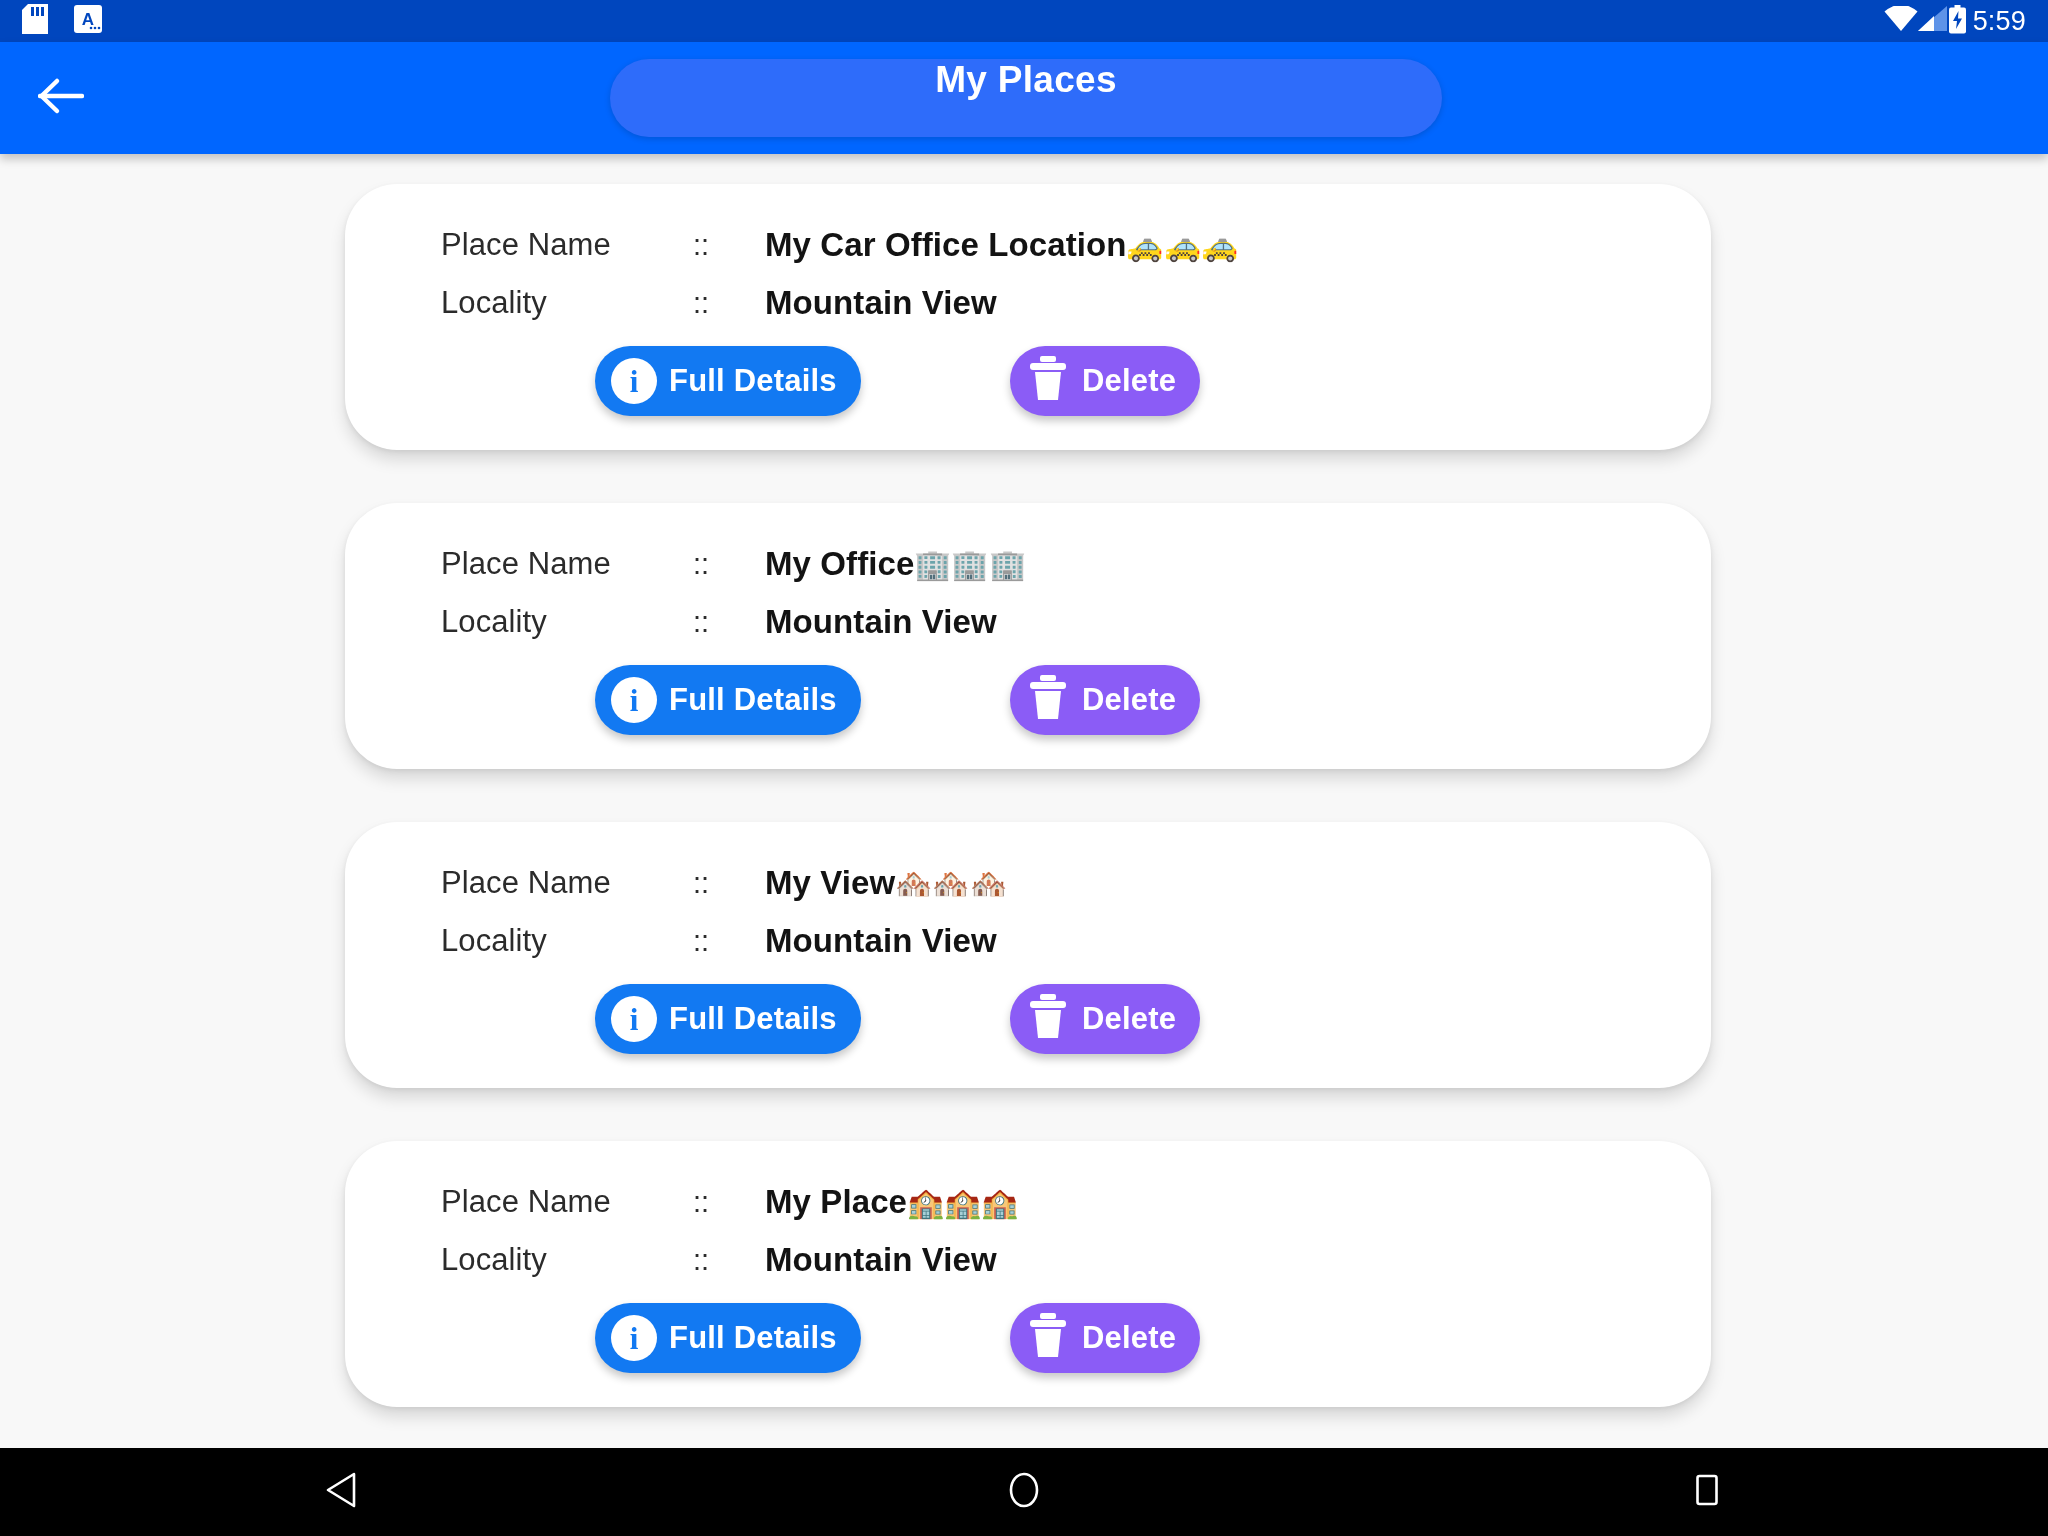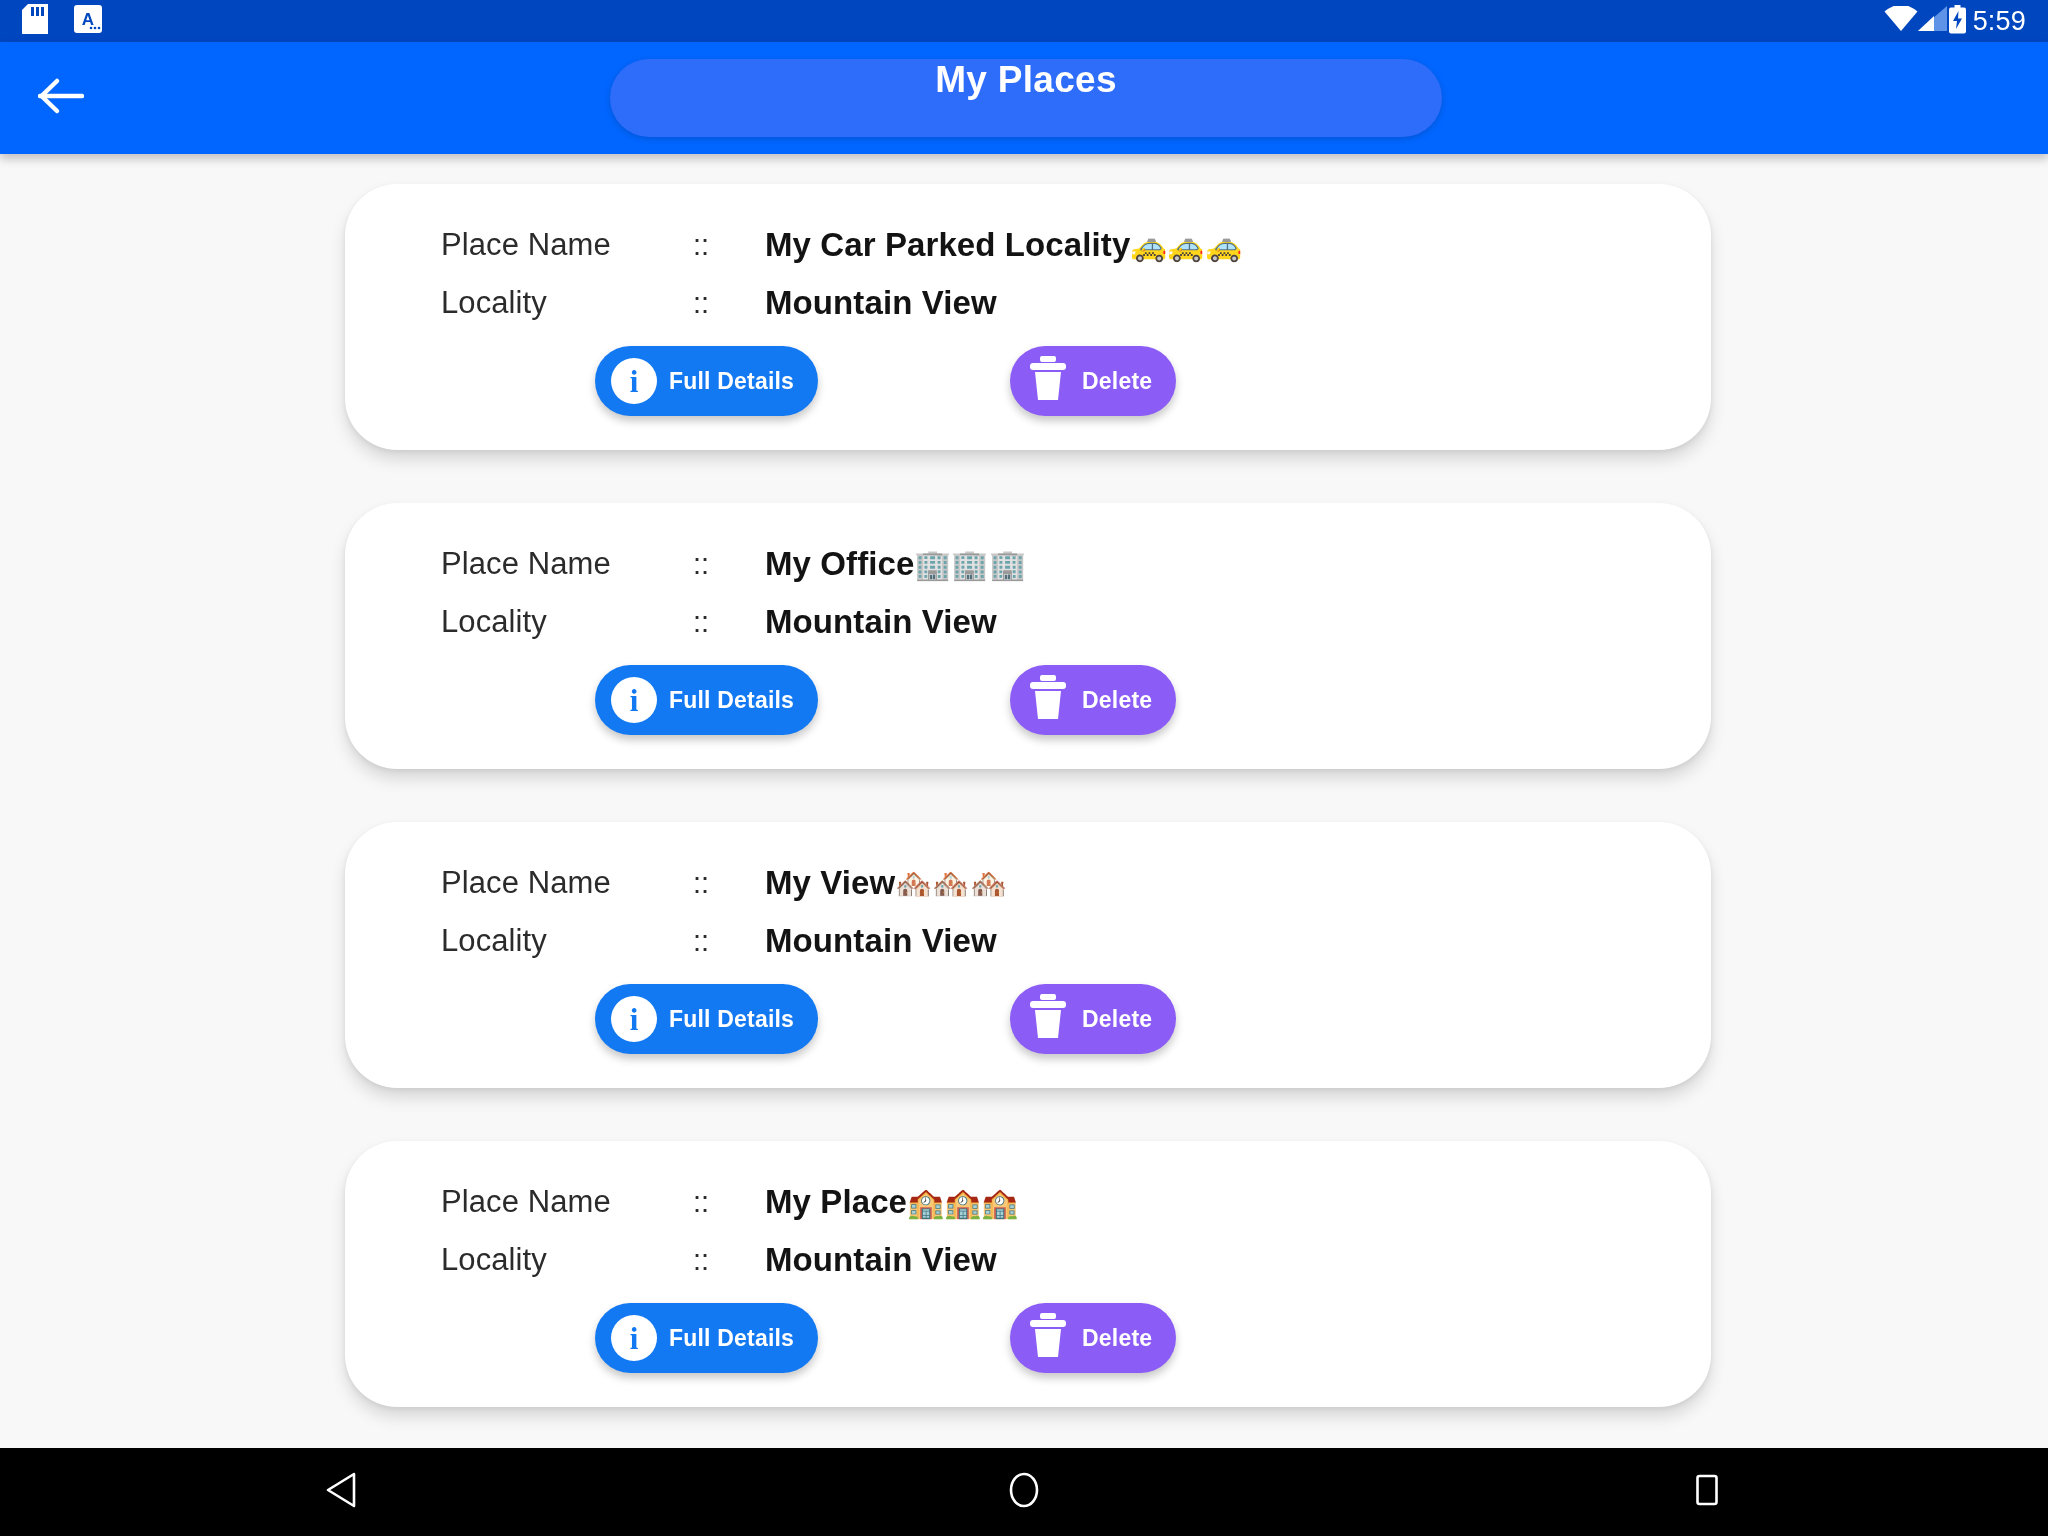--- a/index.html
+++ b/index.html
@@ -153,21 +153,21 @@
   .btn-details {
     left: 250px;
     background: #1279F2;
   }
   .btn-delete {
     left: 665px;
     background: #8b5cf6;
   }
   .btn-label {
     color: #ffffff;
-    font-size: 23px;
+    font-size: 31px;
     font-weight: bold;
     letter-spacing: 0.2px;
   }
   .icon-circle {
     width: 46px; height: 46px;
     border-radius: 50%;
     background: #ffffff;
     display: flex;
     align-items: center;
     justify-content: center;
@@ -259,21 +259,21 @@
     <span class="title-text">My Places</span>
   </div>
 </div>
 
 <div class="content">
   <div class="card-list" id="places-list">
       <div class="place-card">
         <div class="field-row">
           <span class="field-label">Place Name</span>
           <span class="field-sep">::</span>
-          <span class="field-value"><span>My Car Parked Locality</span><span class="emoji">🚕🚕🚕</span></span>
+          <span class="field-value"><span>My Car Office Location</span><span class="emoji">🚕🚕🚕</span></span>
         </div>
         <div class="field-row">
           <span class="field-label">Locality</span>
           <span class="field-sep">::</span>
           <span class="field-value">Mountain View</span>
         </div>
         <div class="btn-row">
           <div class="btn btn-details">
             <span class="icon-circle">
               <span class="icon-info-glyph">i</span>

